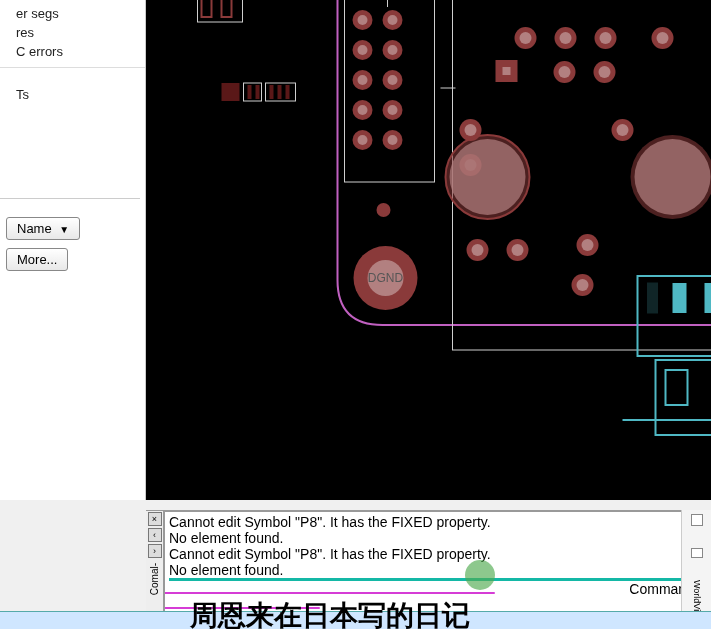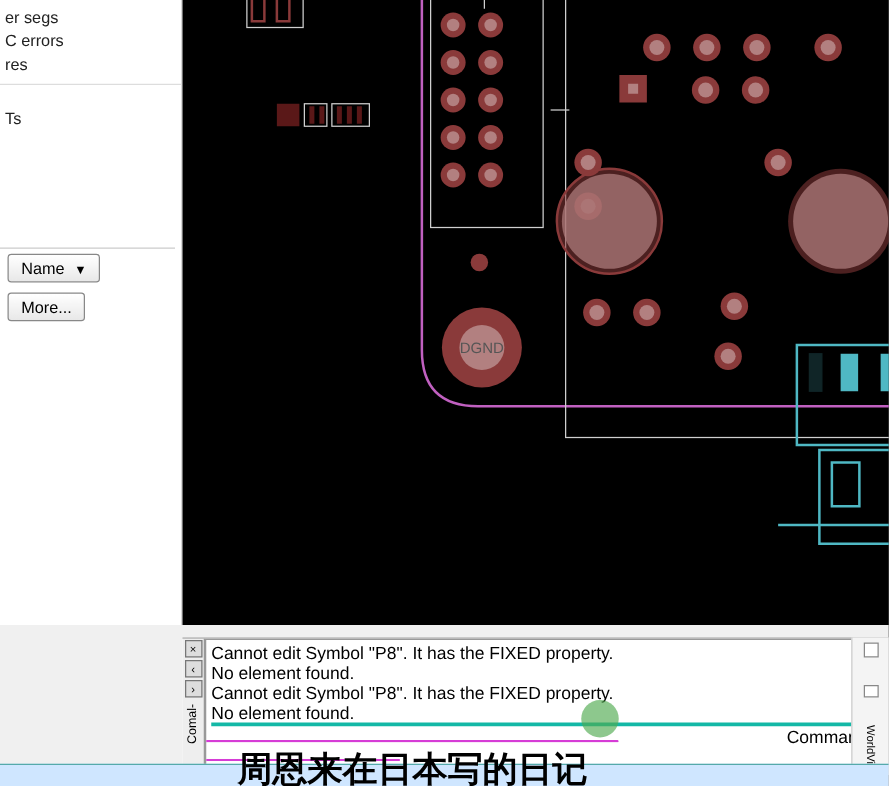--- a/index.html
+++ b/index.html
@@ -14,32 +14,32 @@
   }
   .sidebar {
     position: absolute;
     left: 0; top: 0;
     width: 146px; height: 500px;
     background: #fff;
     border-right: 1px solid #ccc;
     padding: 4px 0;
   }
   .sidebar .tree-item {
-    padding: 2px 4px;
+    padding: 2px 16px;
     font-size: 13px;
     color: #222;
     white-space: nowrap;
     overflow: hidden;
   }
   .sidebar .section-break { height: 12px; border-top: 1px solid #ddd; margin: 6px 0; }
   .btn-row {
     position: absolute;
     left: 0; top: 198px;
     width: 140px;
-    padding: 0 4px;
+    padding: 14px 4px;
     border-top: 1px solid #ccc;
     background: #fff;
   }
   .win-btn {
     display: inline-block;
     background: linear-gradient(#fff,#e8e8e8);
     border: 1px solid #888;
     border-radius: 3px;
     padding: 3px 10px;
     font-size: 13px;
@@ -149,22 +149,22 @@
     font-weight: 900;
     color: #000;
     white-space: nowrap;
   }
 </style>
 </head>
 <body>
 
 <div class="sidebar">
   <div class="tree-item">er segs</div>
+  <div class="tree-item">res</div>
   <div class="tree-item">C errors</div>
-  <div class="tree-item">res</div>
   <div class="section-break"></div>
   <div class="tree-item">Ts</div>
 
   <div class="btn-row">
     <span class="win-btn">
       <span>Name</span>
       <span class="arrow">▼</span>
     </span><br>
     <span class="win-btn">
       <span>More...</span>

